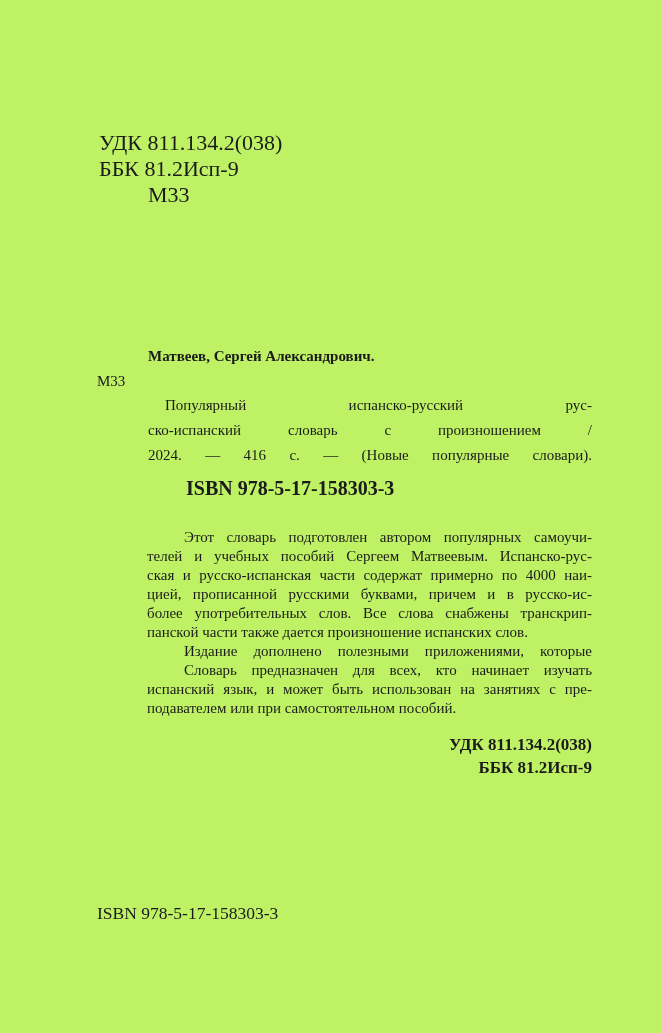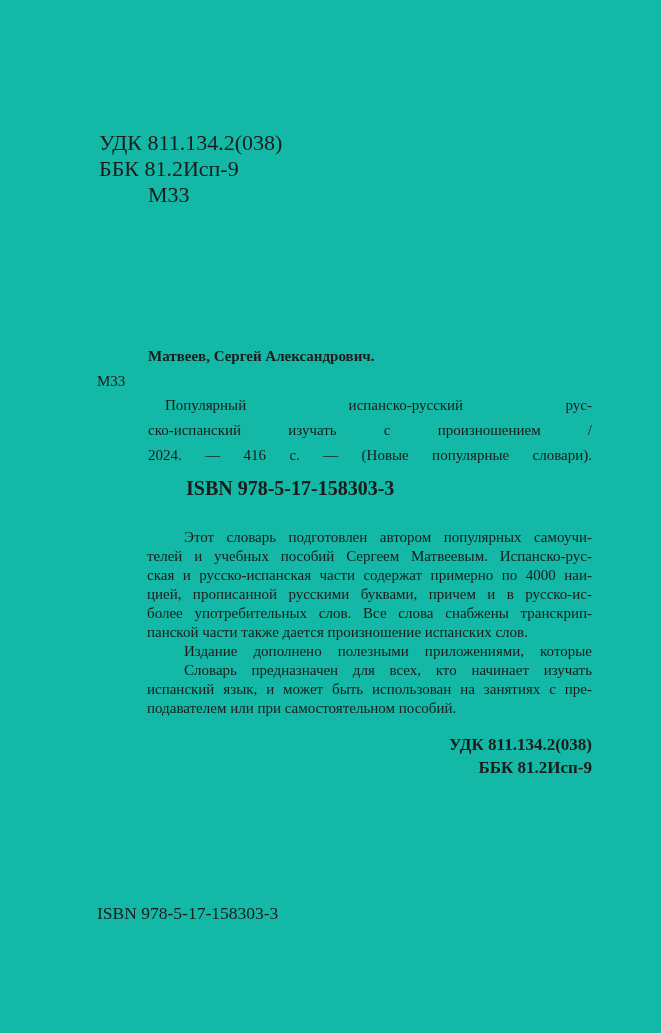--- a/index.html
+++ b/index.html
@@ -4,21 +4,21 @@
 <style>
   html, body {
     margin: 0;
     padding: 0;
     background: #ffffff;
   }
   .page {
     position: relative;
     width: 661px;
     height: 1033px;
-    background: #14b8a6;
+    background: #bef264;
     color: #1b1b1b;
     font-family: "Liberation Serif", "DejaVu Serif", serif;
     overflow: hidden;
   }
 
   
   .top-class {
     position: absolute;
     left: 99px;
     top: 130px;
@@ -120,21 +120,21 @@
   <div class="top-class">
     <div>УДК 811.134.2(038)</div>
     <div>ББК 81.2Исп-9</div>
     <div class="code-line">М33</div>
   </div>
 
   <div class="catalog">
     <div class="author-heading">Матвеев, Сергей Александрович.</div>
     <div class="author-code">М33</div>
     <div class="jline jline-first">Популярный испанско-русский рус-</div>
-    <div class="jline">ско-испанский изучать с произношением /</div>
+    <div class="jline">ско-испанский словарь с произношением /</div>
     <div class="jline">2024. — 416 с. — (Новые популярные словари).</div>
   </div>
 
   <div class="isbn-main">ISBN 978-5-17-158303-3</div>
 
   <div class="annotation">
     <div class="jline para-first">Этот словарь подготовлен автором популярных самоучи-</div>
     <div class="jline">телей и учебных пособий Сергеем Матвеевым. Испанско-рус-</div>
     <div class="jline">ская и русско-испанская части содержат примерно по 4000 наи-</div>
     <div class="jline">цией, прописанной русскими буквами, причем и в русско-ис-</div>

